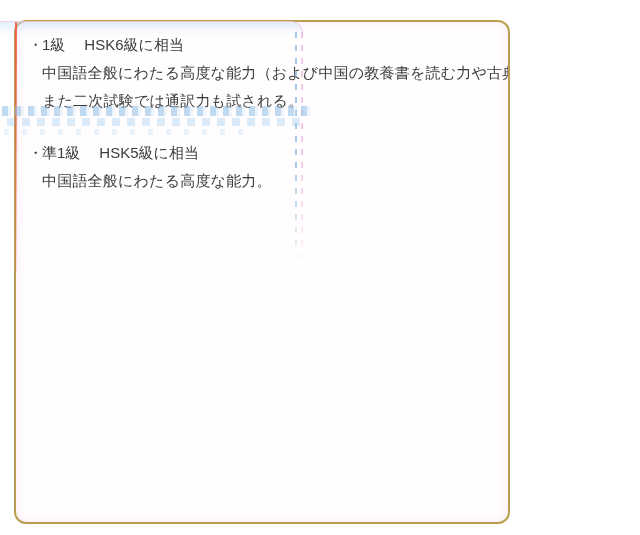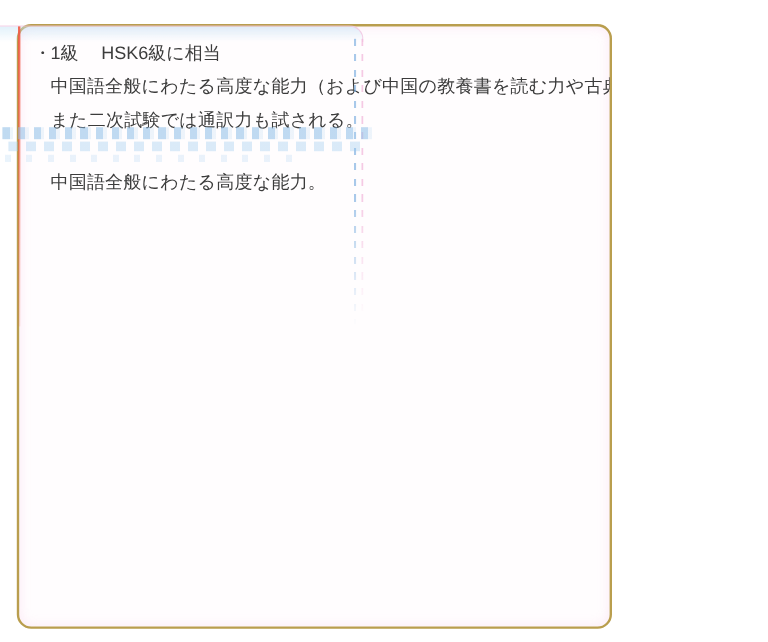--- a/index.html
+++ b/index.html
@@ -107,20 +107,23 @@
     <div id="items">
   <div class="item">
     <div class="heading">
       <span class="bullet">・</span><span class="level">1級</span><span class="equiv">HSK6級に相当</span>
     </div>
   <div class="body-line">中国語全般にわたる高度な能力（および中国の教養書を読む力や古典の知識）が必要。</div>
           <div class="body-line">また二次試験では通訳力も試される。</div>
         </div>
 
   <div class="item">
+    <div class="heading">
+      <span class="bullet">・</span><span class="level">準1級</span><span class="equiv">HSK5級に相当</span>
+    </div>
   <div class="body-line">中国語全般にわたる高度な能力。</div>
         </div>
 
   <div class="item">
         </div>
 
 
 
   <div class="item">
         </div>

